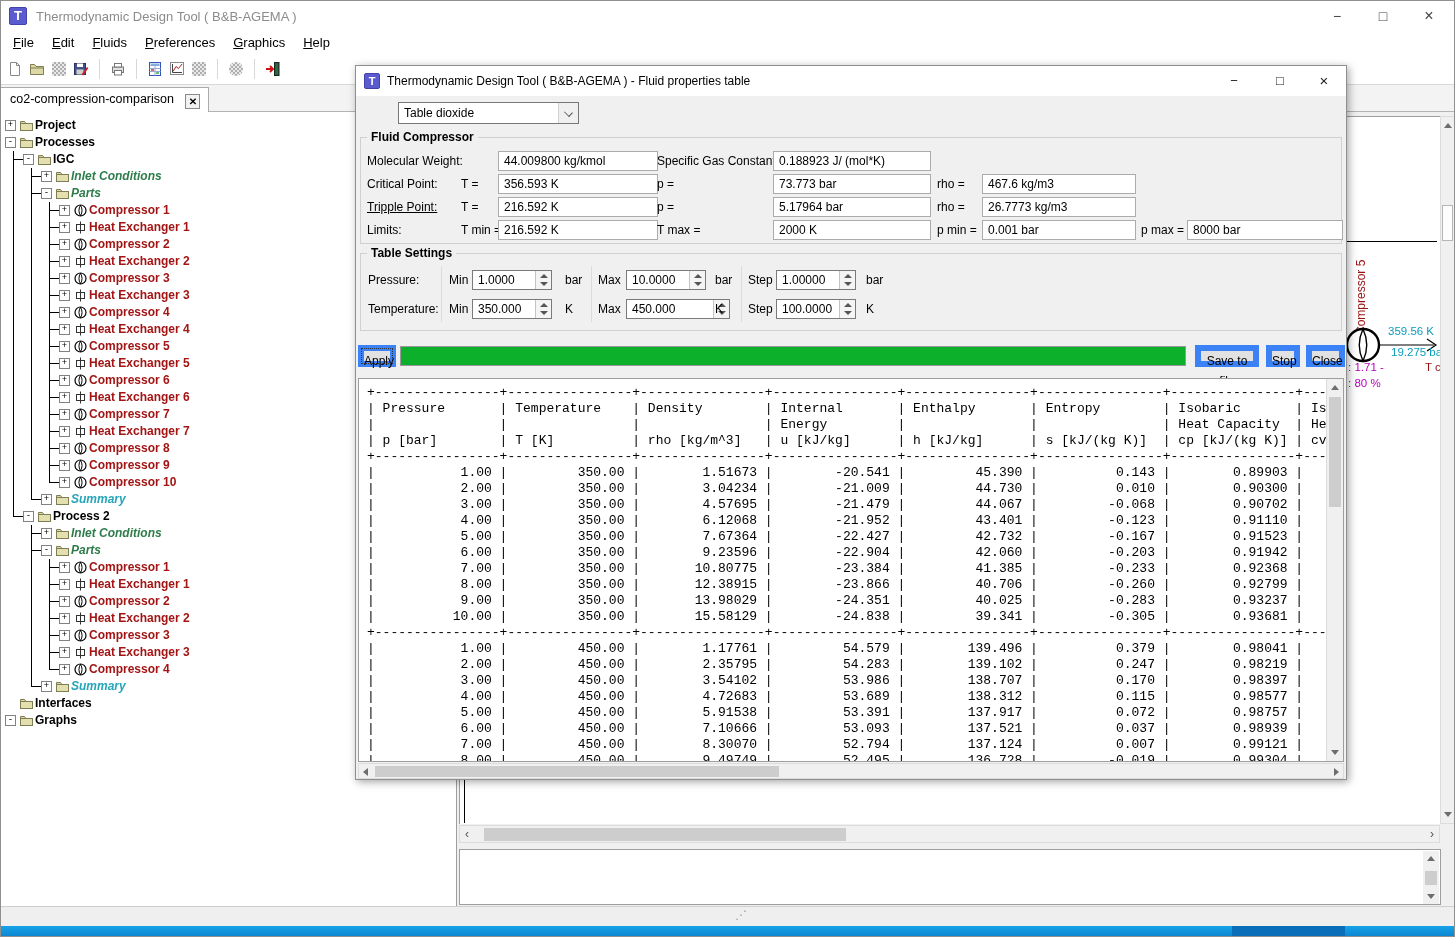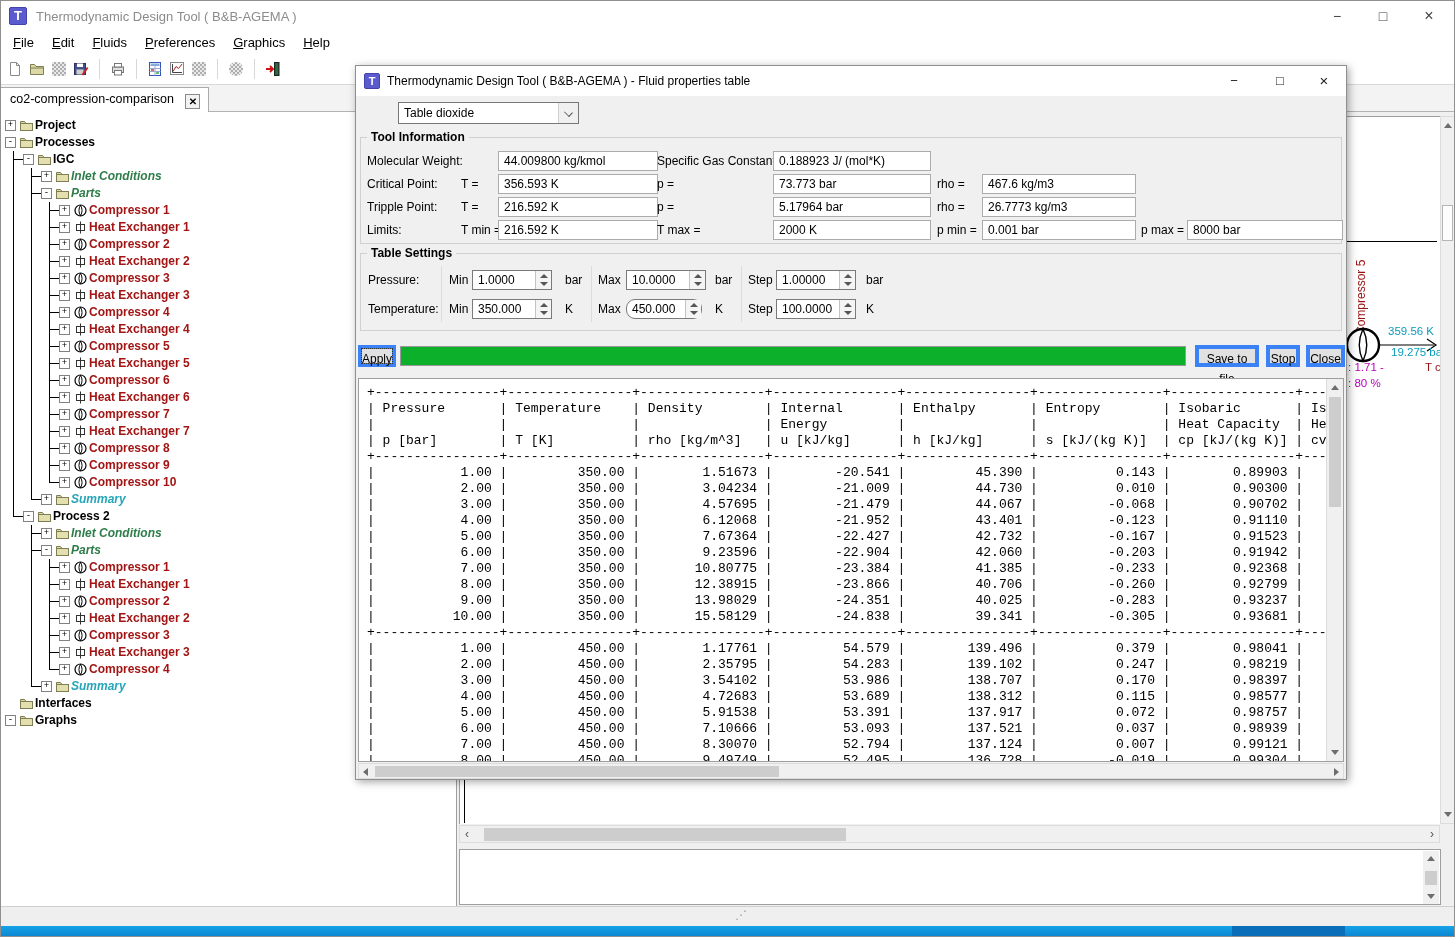--- a/index.html
+++ b/index.html
@@ -74,21 +74,21 @@
   .chev { position:absolute; left:6px; top:6px; width:7px; height:7px; border-right:1.4px solid #555; border-bottom:1.4px solid #555; transform:rotate(45deg) scale(1,.8); }
   .groupbox { position:absolute; border:1px solid #d0d0d0; }
   .legend { position:absolute; top:-8px; left:6px; background:#f0f0f0; font-weight:bold; font-size:12px; padding:0 4px; white-space:nowrap; }
   .field { position:absolute; height:20px; background:#fff; border:1px solid #ababab; font-size:12px; line-height:18px; padding-left:5px; white-space:nowrap; overflow:hidden; }
   .spin { position:absolute; height:20px; background:#fff; border:1px solid #7a7a7a; font-size:12px; line-height:18px; padding-left:5px; }
   .spin-btns { position:absolute; right:0; top:0; width:16px; height:18px; background:#f4f4f4; border-left:1px solid #c4c4c4; }
   .spin-up,.spin-dn { position:absolute; left:4px; width:0; height:0; border-left:4px solid transparent; border-right:4px solid transparent; }
   .spin-up { top:3px; border-bottom:4px solid #555; }
   .spin-dn { bottom:3px; border-top:4px solid #555; }
   .vsep { position:absolute; width:1px; background:#dcdcdc; }
-  .btn { position:absolute; height:22px; background:#e1e1e1; border:4px solid #3b82f6; font-size:12px; text-align:center; font-family:"Liberation Sans",sans-serif; }
+  .btn { position:absolute; height:22px; background:#e1e1e1; border:6px solid #3b82f6; font-size:12px; text-align:center; font-family:"Liberation Sans",sans-serif; }
   .btn-apply { outline:1px dotted #333; outline-offset:-4px; }
   .progress { left:44px; top:280px; width:786px; height:20px; border:1px solid #999; background:#0cb02a; }
   .table-region { left:2px; top:312px; width:986px; height:384px; background:#fff; border:1px solid #9e9e9e; overflow:hidden; }
   .ascii { position:absolute; left:8px; top:6px; font-family:"Liberation Mono",monospace; font-size:13px; line-height:16px; white-space:pre; }
 </style>
 </head>
 <body>
 
 <div class="abs titlebar">
   <div class="abs app-icon">T</div>
@@ -635,33 +635,33 @@
   </div>
 
   <div class="abs combo">
     <span>Table dioxide</span>
     <span class="combo-arr">
         <span class="chev"></span>
       </span>
   </div>
 
   <div class="groupbox" id="fi-box" style="left:4px;top:71px;width:982px;height:107px">
-    <span class="legend">Tool Information</span>
+    <span class="legend">Fluid Compressor</span>
   <div class="lbl" style="left: 6px; top: 16px;">Molecular Weight:</div>
       <div class="field" style="left: 137px; top: 13px; width: 160px;">44.009800 kg/kmol</div>
       <div class="lbl" style="left: 296px; top: 16px;">Specific Gas Constant:</div>
       <div class="field" style="left: 412px; top: 13px; width: 158px;">0.188923 J/ (mol*K)</div>
       <div class="lbl" style="left: 6px; top: 39px;">Critical Point:</div>
       <div class="lbl" style="left: 100px; top: 39px;">T =</div>
       <div class="field" style="left: 137px; top: 36px; width: 160px;">356.593 K</div>
       <div class="lbl" style="left: 296px; top: 39px;">p =</div>
       <div class="field" style="left: 412px; top: 36px; width: 158px;">73.773 bar</div>
       <div class="lbl" style="left: 576px; top: 39px;">rho =</div>
       <div class="field" style="left: 621px; top: 36px; width: 154px;">467.6 kg/m3</div>
-      <div class="lbl" style="left: 6px; top: 62px;">Tripple Point:</div>
+      <div class="lbl" style="left: 6px; top: 62px; text-decoration: underline;">Tripple Point:</div>
       <div class="lbl" style="left: 100px; top: 62px;">T =</div>
       <div class="field" style="left: 137px; top: 59px; width: 160px;">216.592 K</div>
       <div class="lbl" style="left: 296px; top: 62px;">p =</div>
       <div class="field" style="left: 412px; top: 59px; width: 158px;">5.17964 bar</div>
       <div class="lbl" style="left: 576px; top: 62px;">rho =</div>
       <div class="field" style="left: 621px; top: 59px; width: 154px;">26.7773 kg/m3</div>
       <div class="lbl" style="left: 6px; top: 85px;">Limits:</div>
       <div class="lbl" style="left: 100px; top: 85px;">T min =</div>
       <div class="field" style="left: 137px; top: 82px; width: 160px;">216.592 K</div>
       <div class="lbl" style="left: 296px; top: 85px;">T max  =</div>
@@ -697,21 +697,21 @@
         </div></div>
       <div class="lbl" style="left: 505px; top: 19px;">bar</div>
       <div class="lbl" style="left: 7px; top: 48px;">Temperature:</div>
       <div class="lbl" style="left: 88px; top: 48px;">Min</div>
       <div class="spin" style="left: 111px; top: 45px; width: 80px;">350.000<div class="spin-btns">
           <div class="spin-up"></div>
           <div class="spin-dn"></div>
         </div></div>
       <div class="lbl" style="left: 204px; top: 48px;">K</div>
       <div class="lbl" style="left: 237px; top: 48px;">Max</div>
-      <div class="spin" style="left: 265px; top: 45px; width: 76px; border-radius: 9px;">450.000<div class="spin-btns">
+      <div class="spin" style="left: 265px; top: 45px; width: 104px;">450.000<div class="spin-btns">
           <div class="spin-up"></div>
           <div class="spin-dn"></div>
         </div></div>
       <div class="lbl" style="left: 354px; top: 48px;">K</div>
       <div class="lbl" style="left: 387px; top: 48px;">Step</div>
       <div class="spin" style="left: 415px; top: 45px; width: 80px;">100.0000<div class="spin-btns">
           <div class="spin-up"></div>
           <div class="spin-dn"></div>
         </div></div>
       <div class="lbl" style="left: 505px; top: 48px;">K</div>

